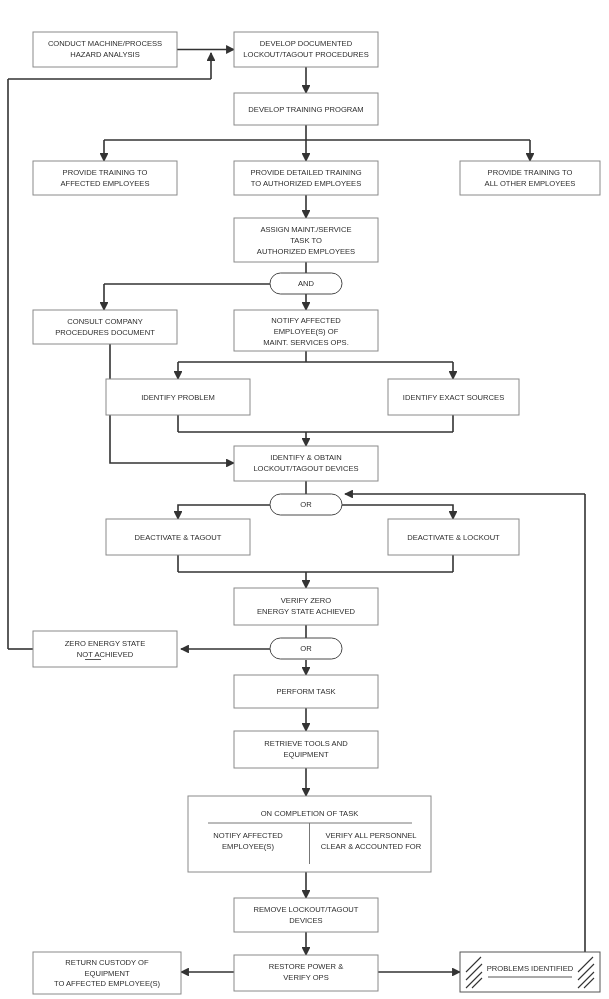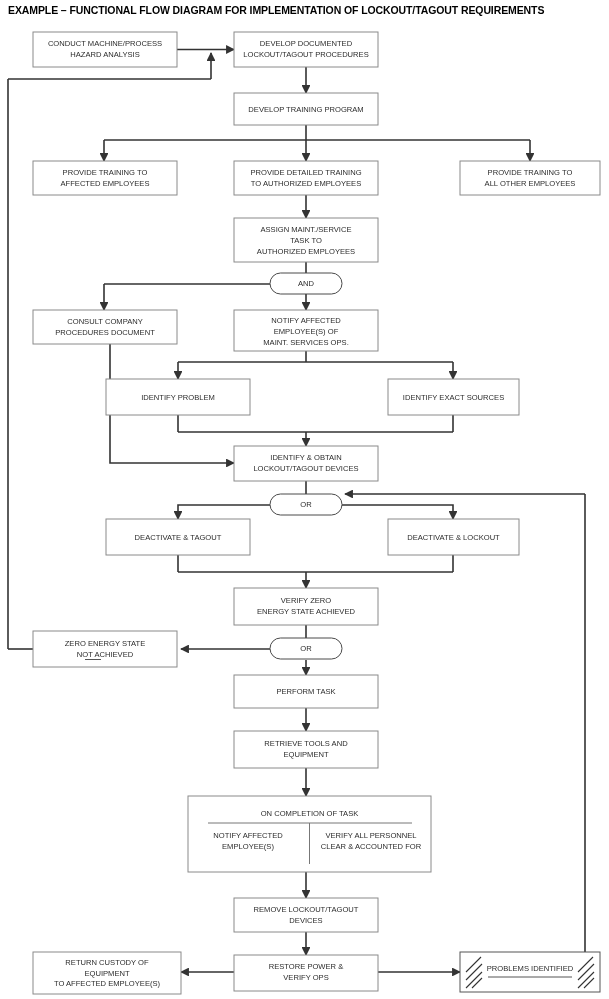--- a/index.html
+++ b/index.html
@@ -81,21 +81,20 @@
     fill: #2b2b2b;
     text-anchor: middle;
     dominant-baseline: middle;
   }
 </style>
 </head>
 <body>
 
 <div id="page">
 
-  <div class="title">EXAMPLE – FUNCTIONAL FLOW DIAGRAM FOR IMPLEMENTATION OF LOCKOUT/TAGOUT REQUIREMENTS</div>
 
   <svg class="diagram" viewBox="0 0 609 999">
     <defs>
       <marker id="arrow" viewBox="0 0 10 10" refX="9" refY="5" markerWidth="5.5" markerHeight="5.5" orient="auto-start-reverse">
         <path d="M 0 0 L 10 5 L 0 10 z" fill="#333333"></path>
       </marker>
     </defs>
 
     <g>
 

